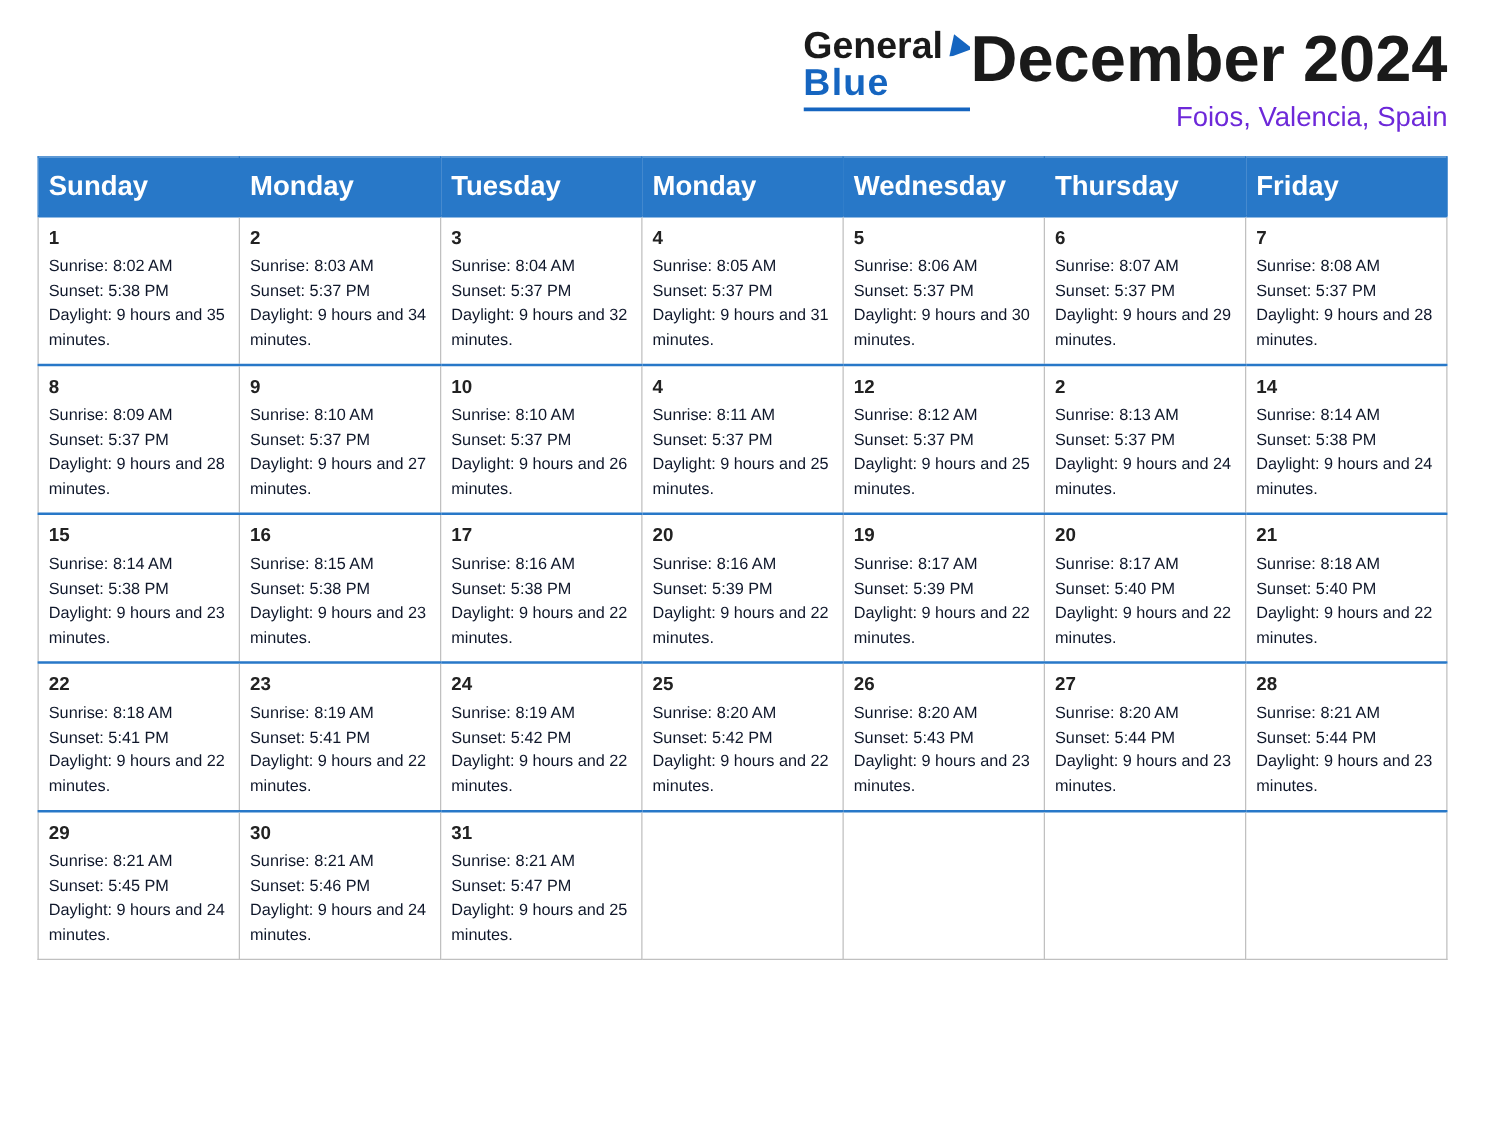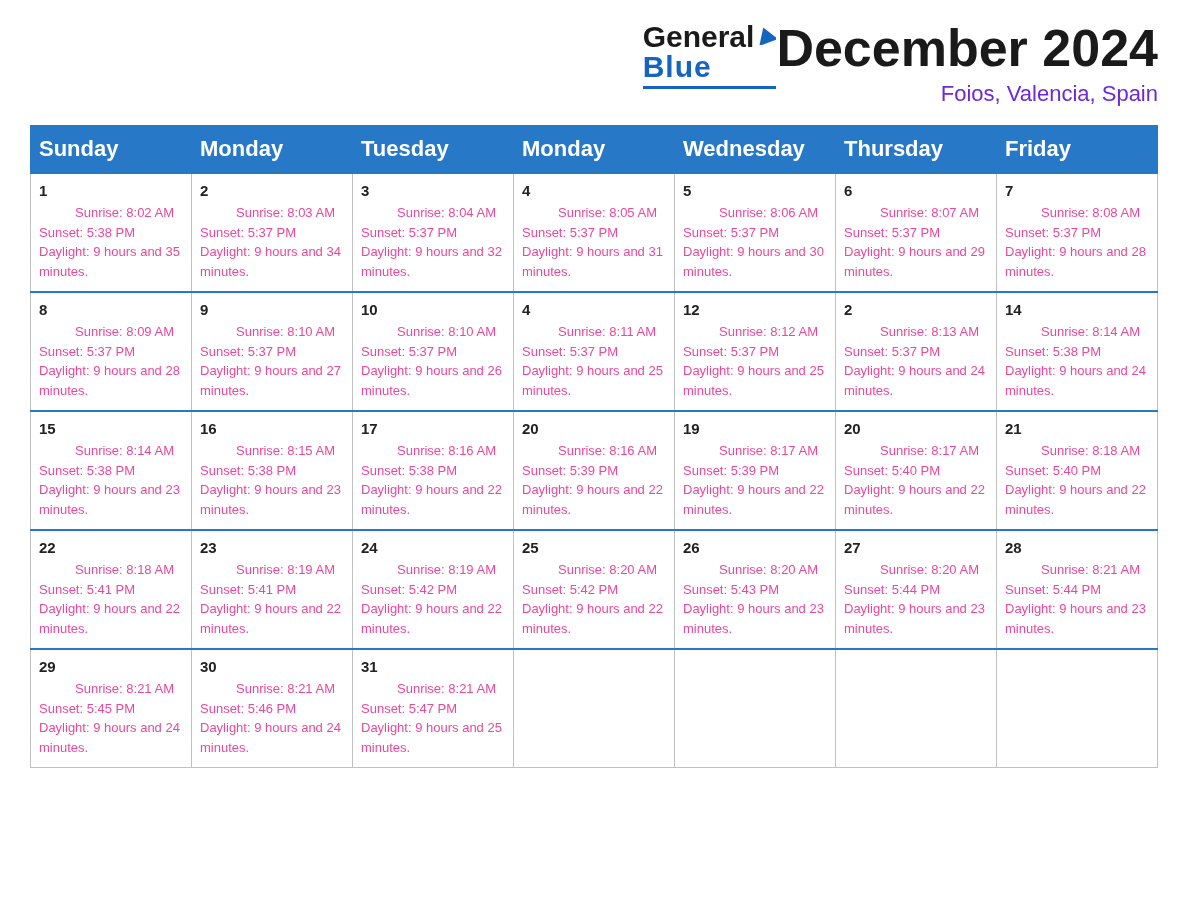--- a/index.html
+++ b/index.html
@@ -76,22 +76,21 @@
     }
     .day-number {
       font-size: 15px;
       font-weight: bold;
       display: block;
       margin-bottom: 4px;
     }
     .day-info {
       font-size: 13px;
       line-height: 1.5;
-      color: #ec4899;
-      margin-left: 36px;
+      color: #0f172a;
     }
     .week-row td {
       border-top: 2px solid #2878c8;
     }
   </style>
 </head>
 <body>
 
 <div class="header">
   <div class="logo">

